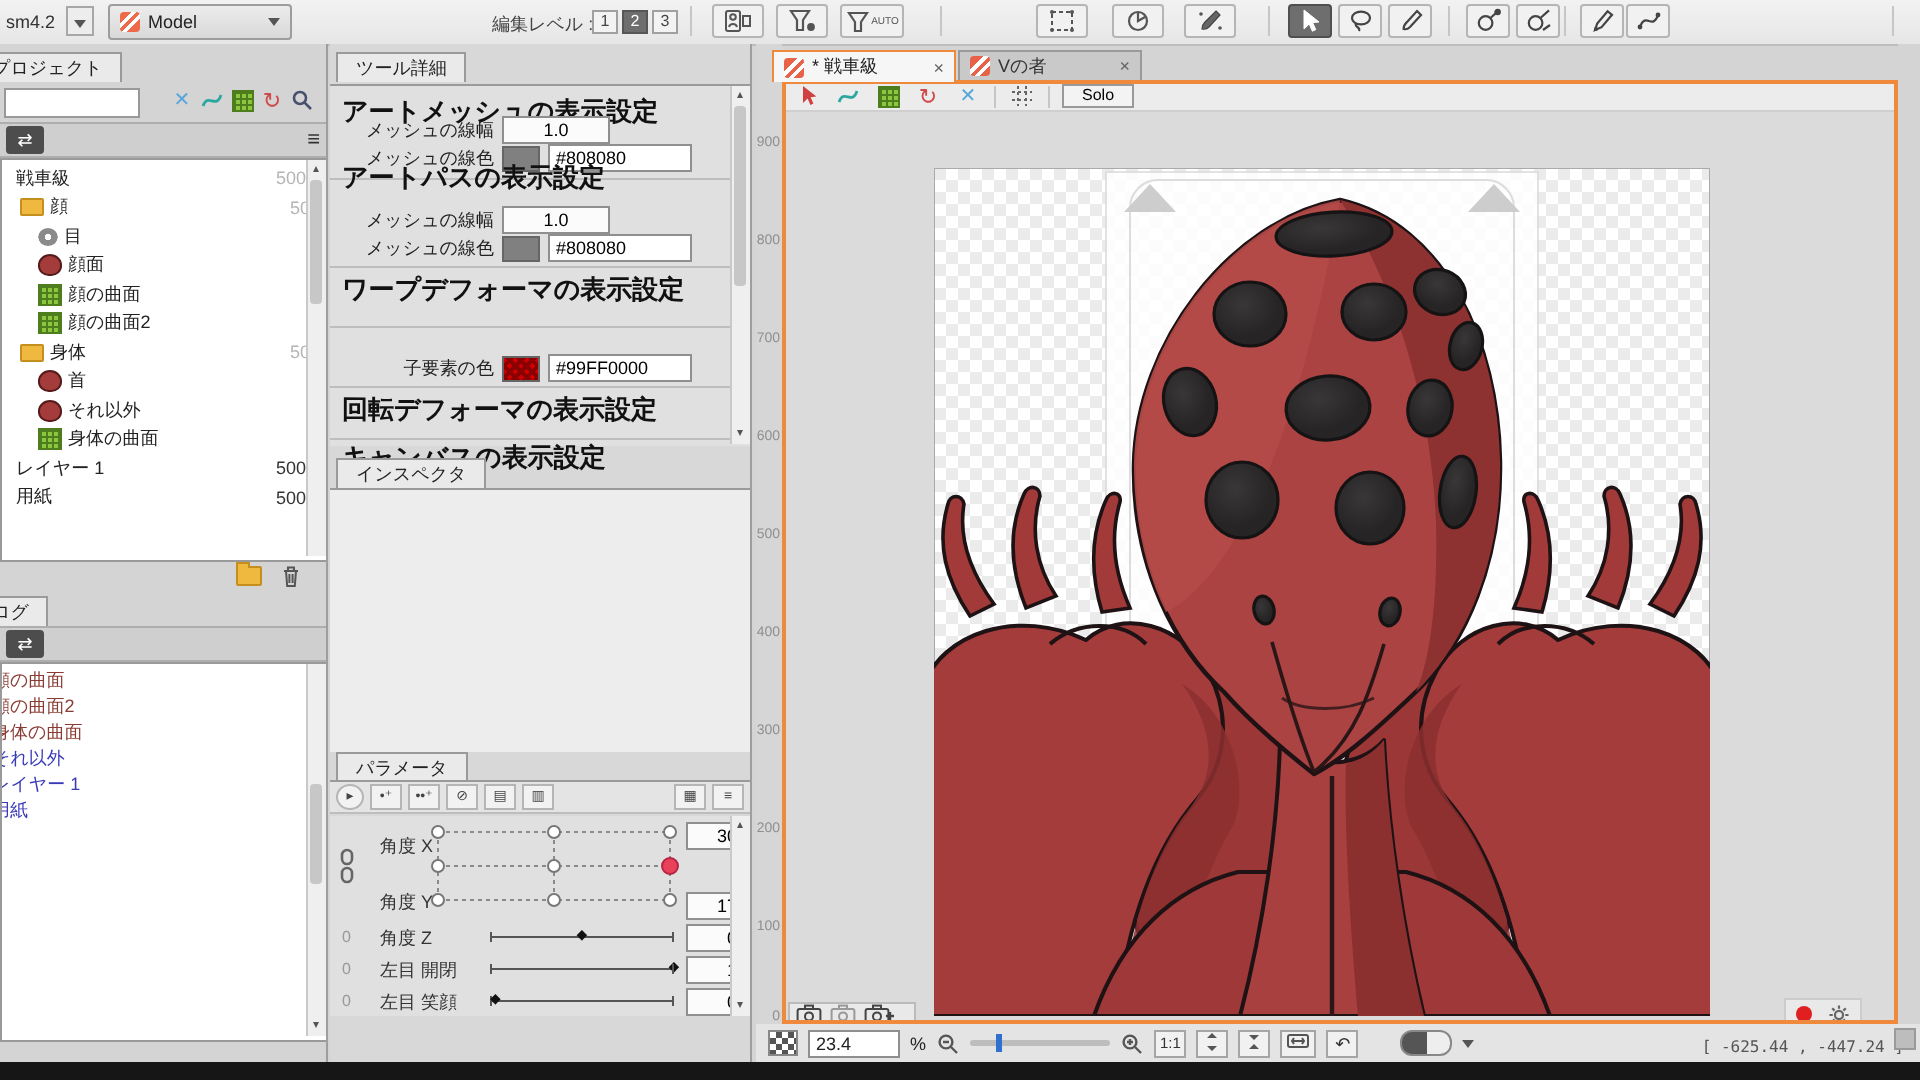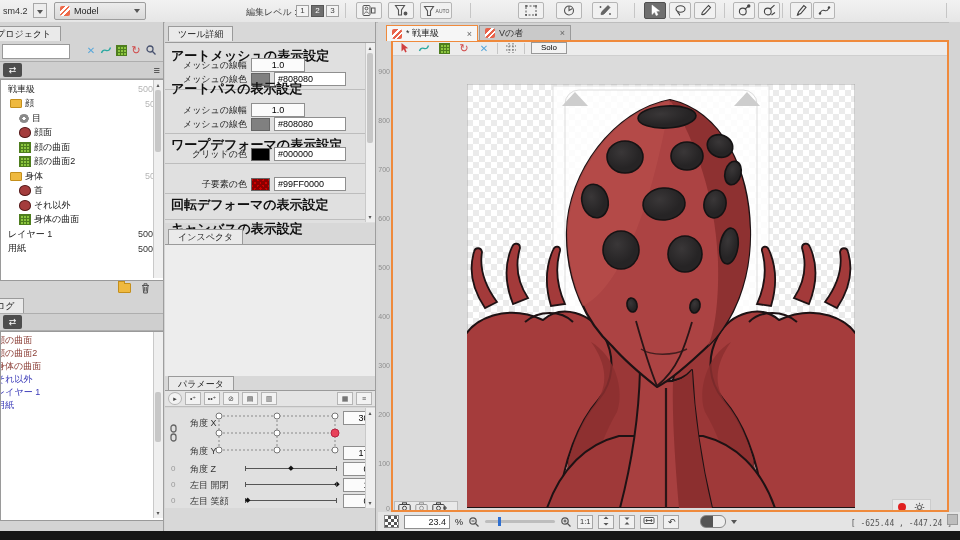--- a/index.html
+++ b/index.html
@@ -93,21 +93,21 @@
   .solo{height:12px;border:1px solid #999;background:#f3f3f3;font-size:8px;line-height:10px;padding:0 9px}
   .viewport{position:absolute;left:15px;top:34px;width:554px;height:454px;background:#dbdbdb;overflow:hidden;z-index:1}
   .warp-ic{width:9px;height:9px;background:#8cc63f;border:1px solid #4e7d1e;
            background-image:linear-gradient(#4e7d1e 1px,transparent 1px),linear-gradient(90deg,#4e7d1e 1px,transparent 1px);background-size:3px 3px}
   .cambar{position:absolute;left:1px;top:445px;width:64px;height:13px;background:#e9e9e9;border:1px solid #bbb;display:flex;align-items:center;gap:4px;padding:0 3px;box-sizing:border-box;z-index:6}
   .recbar{position:absolute;right:16px;top:443px;height:14px;display:flex;align-items:center;gap:8px;z-index:6;background:#e9e9e9;padding:0 5px;border:1px solid #ccc}
   .recdot{width:8px;height:8px;border-radius:50%;background:#e02020}
   .statusbar{position:absolute;left:0;top:490px;width:582px;height:19px;background:#e4e4e4;display:flex;align-items:center;gap:5px;padding:0 6px;box-sizing:border-box}
   .chk-ic{width:13px;height:11px;border:1px solid #888;
           background-image:conic-gradient(#555 0 25%,#fff 0 50%,#555 0 75%,#fff 0);background-size:6px 6px}
-  .zoombox{width:38px;height:12px;border:1px solid #8f8f8f;background:#fff;font-size:9px;text-align:right;padding:0 3px;line-height:12px}
+  .zoombox{width:38px;height:12px;border:1px solid #8f8f8f;background:#fff;font-size:9px;text-align:left;padding:0 3px;line-height:12px}
   .ztrack{position:relative;width:70px;height:3px;background:#bdbdbd;border-radius:2px}
   .zhandle{position:absolute;top:-3px;width:3px;height:9px;background:#2f6fd0}
   .sbbtn{height:14px;min-width:16px;border:1px solid #a5a5a5;background:#f1f1f1;font-size:7.5px;line-height:12px;text-align:center;padding:0 2px;color:#333}
   .switch{width:24px;height:11px;border:1px solid #888;border-radius:6px;background:linear-gradient(90deg,#555 0 52%,#eee 52%)}
   .coords{position:absolute;right:8px;top:497px;font-size:8px;color:#555;font-family:"DejaVu Sans Mono","Liberation Mono",monospace}
   .grip{position:absolute;right:2px;top:492px;width:9px;height:9px;background:#bdbdbd;border:1px solid #9a9a9a}
   #bottom-strip{position:absolute;left:0;top:531px;width:960px;height:9px;background:#161616}
   .rstrip{position:absolute;left:571px;top:0;width:11px;height:509px;background:#d4d4d4}
 </style>
 </head>
@@ -380,25 +380,20 @@
       <span class="tdlabel">メッシュの線幅</span>
       <input class="numbox" value="1.0" style="">
     </div>
     <div class="td-row" style="top:74px">
       <span class="tdlabel">メッシュの線色</span>
       <span class="sw sw-gray"></span>
       <input class="clrbox" value="#808080" style="">
     </div>
     <div class="sec-line" style="top:90px"></div>
     <span class="sec-title" style="top:93px">ワープデフォーマの表示設定</span>
-    <div class="td-row" style="top:104px">
-      <span class="tdlabel">グリッドの色</span>
-      <span class="sw sw-black"></span>
-      <input class="clrbox" value="#000000" style="">
-    </div>
     <div class="sec-line" style="top:120px"></div>
     <div class="td-row" style="top:134px">
       <span class="tdlabel">子要素の色</span>
       <span class="sw sw-redpat"></span>
       <input class="clrbox" value="#99FF0000" style="">
     </div>
     <div class="sec-line" style="top:150px"></div>
     <span class="sec-title" style="top:153px">回転デフォーマの表示設定</span>
     <div class="sec-line" style="top:176px"></div>
     <span class="sec-title" style="top:177px">キャンバスの表示設定</span>

